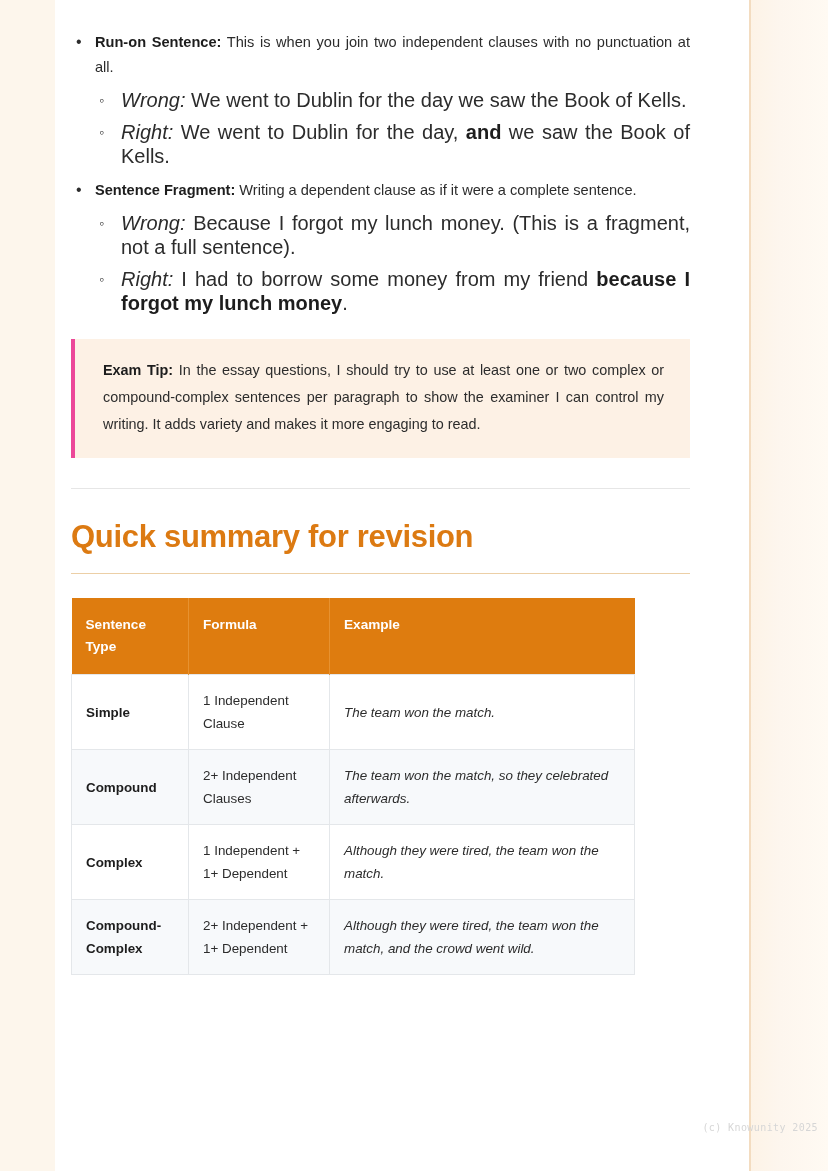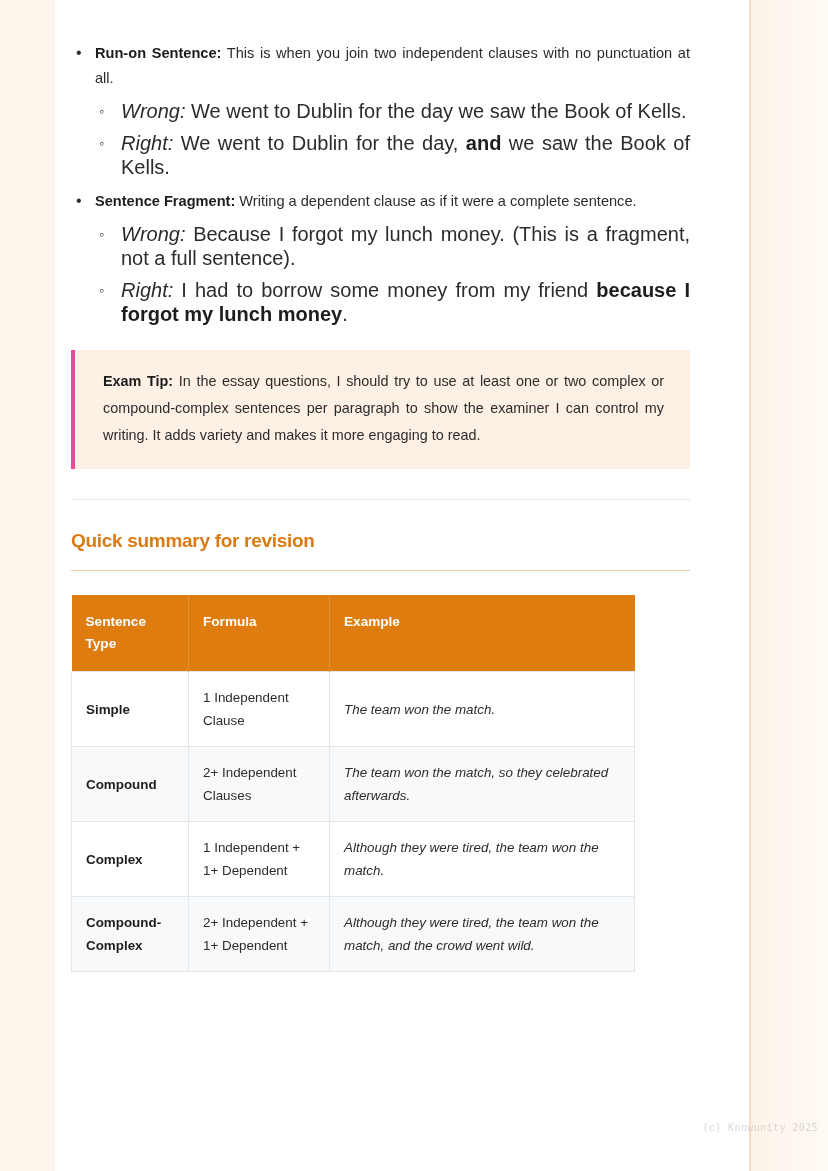--- a/index.html
+++ b/index.html
@@ -38,21 +38,21 @@
   .right-strip:before {
     content: "";
     position: absolute;
     left: 0;
     top: 0;
     bottom: 0;
     width: 2px;
     background: #f3dcc0;
   }
   .inner {
-    padding: 41px 59px 0 16px;
+    padding: 30px 59px 0 16px;
   }
 
   ul.lvl1 {
     list-style: none;
     margin: 0;
     padding: 0;
   }
   ul.lvl1 > li {
     position: relative;
     padding-left: 24px;
@@ -113,21 +113,21 @@
     font-weight: bold;
     color: #1d1d1d;
   }
 
   .divider {
     margin: 30px 0 0 0;
     border-top: 1px solid #e6e6e6;
   }
 
   h2.section-title {
-    font-size: 19px;
+    font-size: 31px;
     color: #dc7a12;
     margin: 30px 0 0 0;
     letter-spacing: -0.3px;
   }
   .title-rule {
     margin-top: 18px;
     border-top: 1px solid #eccfa6;
   }
 
   table.summary {

